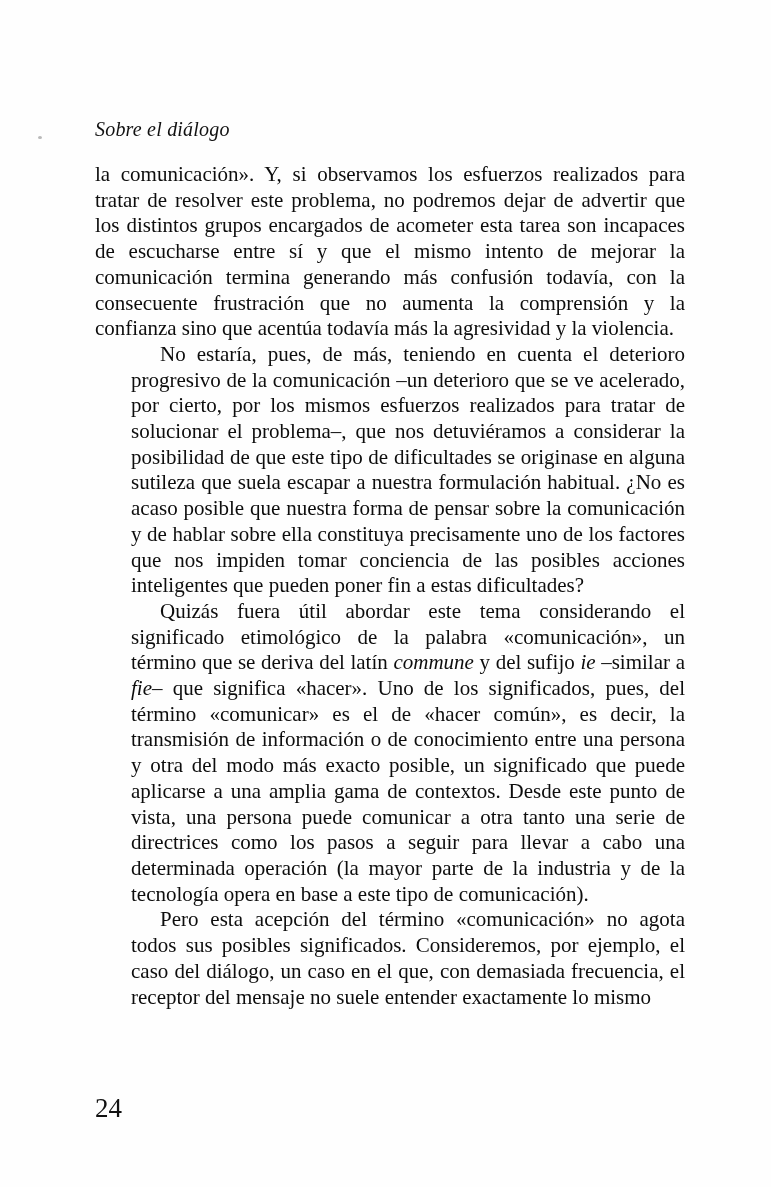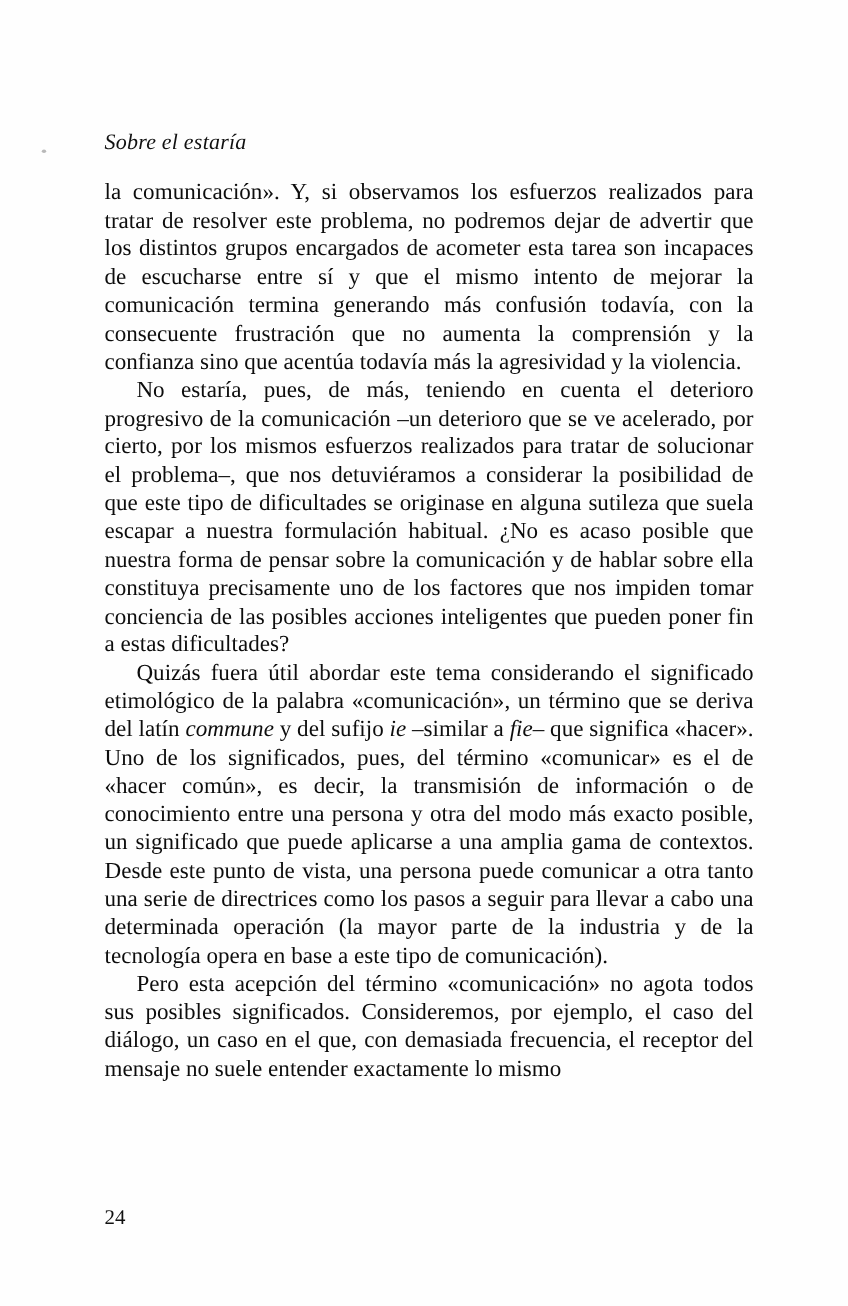--- a/index.html
+++ b/index.html
@@ -38,46 +38,47 @@
     -webkit-hyphens: auto;
     color: #0d0d0d;
     font-family: Liberation Serif, serif;
   }
   .body-text p.para {
     margin: 0;
     padding: 0;
   }
   .body-text p.para.indent {
     text-indent: 29px;
+    margin-left: 36px;
   }
   .page-number {
     position: absolute;
     left: 95px;
     top: 1096px;
-    font-size: 19px;
+    font-size: 27px;
     line-height: 24px;
     color: #111111;
   }
   .scan-speck {
     position: absolute;
     left: 38px;
     top: 136px;
     width: 4px;
     height: 3px;
     background: #b9b9b9;
     border-radius: 50%;
   }
 </style>
 </head>
 <body>
 
 <div class="page">
   <div class="scan-speck"></div>
 
-  <div class="running-header">Sobre el estaría</div>
+  <div class="running-header">Sobre el diálogo</div>
 
   <div class="body-text">
       <p class="para"><span>la comunicación». Y, si observamos los esfuerzos realizados para tratar de resolver este problema, no podremos dejar de advertir que los distintos grupos encargados de acometer esta tarea son incapaces de escucharse entre sí y que el mismo intento de mejorar la comunicación termina generando más confusión todavía, con la consecuente frustración que no aumenta la comprensión y la confianza sino que acentúa todavía más la agresividad y la violencia.</span></p>
       <p class="para indent"><span>No estaría, pues, de más, teniendo en cuenta el deterioro progresivo de la comunicación –un deterioro que se ve acelerado, por cierto, por los mismos esfuerzos realizados para tratar de solucionar el problema–, que nos detuviéramos a considerar la posibilidad de que este tipo de dificultades se originase en alguna sutileza que suela escapar a nuestra formulación habitual. ¿No es acaso posible que nuestra forma de pensar sobre la comunicación y de hablar sobre ella constituya precisamente uno de los factores que nos impiden tomar conciencia de las posibles acciones inteligentes que pueden poner fin a estas dificultades?</span></p>
       <p class="para indent"><span>Quizás fuera útil abordar este tema considerando el significado etimológico de la palabra «comunicación», un término que se deriva del latín </span><span style="font-style: italic;">commune</span><span> y del sufijo </span><span style="font-style: italic;">ie</span><span> –similar a </span><span style="font-style: italic;">fie</span><span>– que significa «hacer». Uno de los significados, pues, del término «comunicar» es el de «hacer común», es decir, la transmisión de información o de conocimiento entre una persona y otra del modo más exacto posible, un significado que puede aplicarse a una amplia gama de contextos. Desde este punto de vista, una persona puede comunicar a otra tanto una serie de directrices como los pasos a seguir para llevar a cabo una determinada operación (la mayor parte de la industria y de la tecnología opera en base a este tipo de comunicación).</span></p>
       <p class="para indent"><span>Pero esta acepción del término «comunicación» no agota todos sus posibles significados. Consideremos, por ejemplo, el caso del diálogo, un caso en el que, con demasiada frecuencia, el receptor del mensaje no suele entender exactamente lo mismo</span></p>
     </div>
 
   <div class="page-number">24</div>
 </div>

